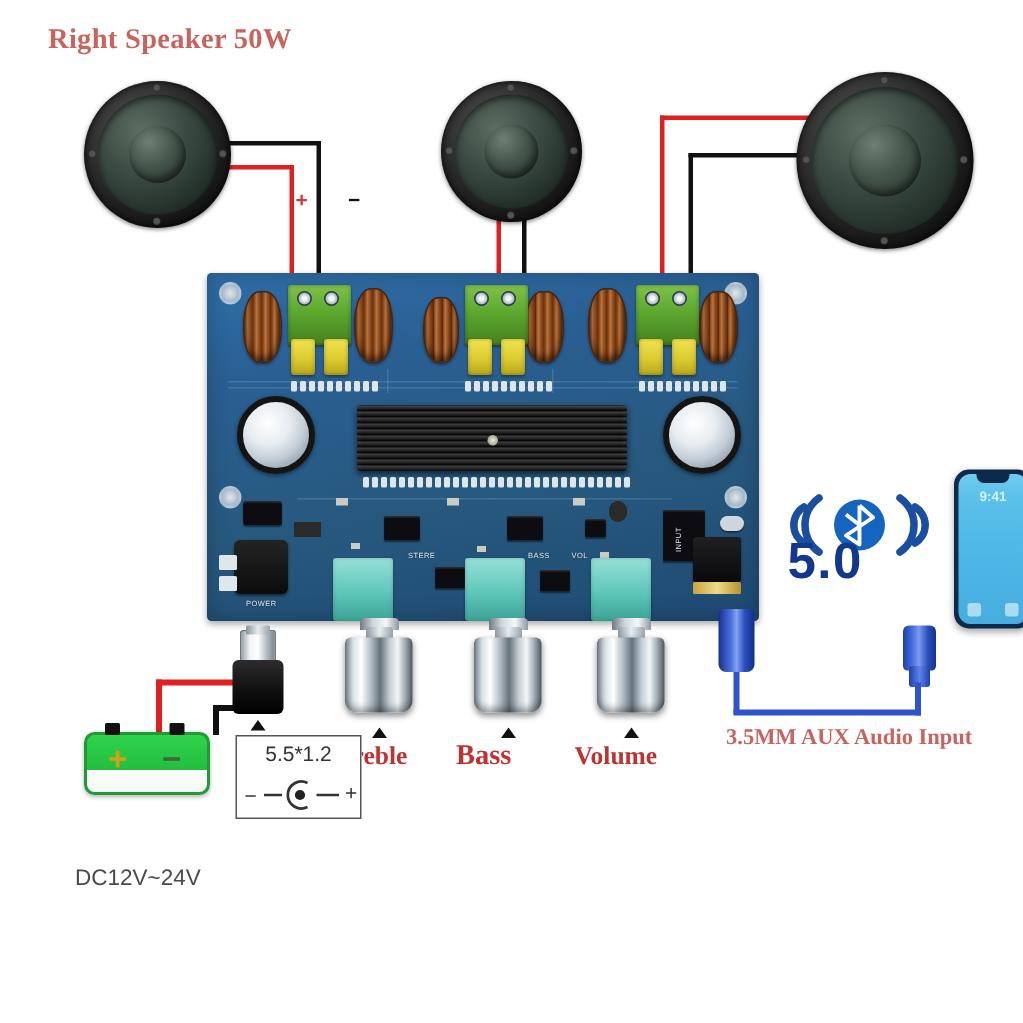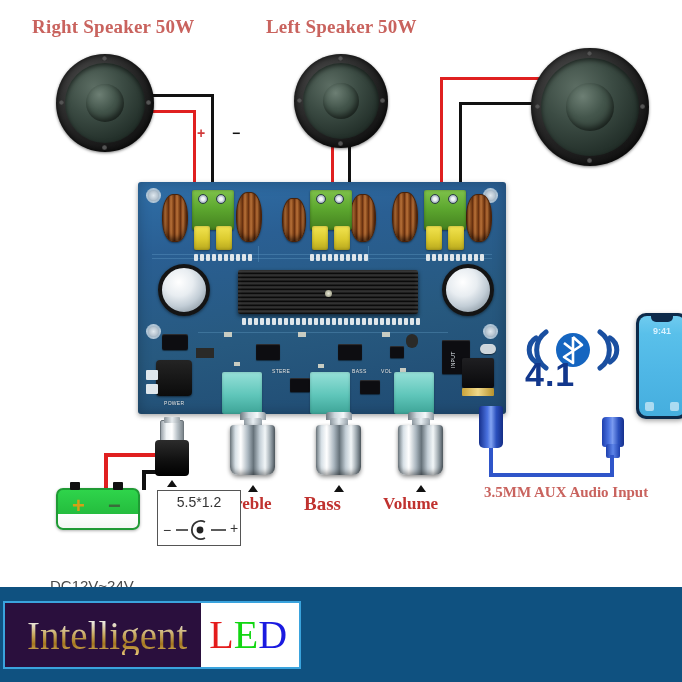--- a/index.html
+++ b/index.html
@@ -299,21 +299,20 @@
   #logo-right .l { color: #e41c1c; }
   #logo-right .e { color: #12d612; }
   #logo-right .d { color: #1a1ae0; }
 </style>
 </head>
 <body>
 
 <div id="root">
 
   <div class="spk-label" style="left:32px; top:16px;">Right Speaker 50W</div>
-  <div class="spk-label" style="left:266px; top:16px;">Left Speaker 50W</div>
 
   <div class="wire blk" style="left:150px; top:94px; width:64px; height:3px;"></div>
   <div class="wire blk" style="left:211px; top:94px; width:3px; height:92px;"></div>
   <div class="wire red" style="left:150px; top:110px; width:46px; height:3px;"></div>
   <div class="wire red" style="left:193px; top:110px; width:3px; height:76px;"></div>
 
   <div class="wire red" style="left:331px; top:130px; width:3px; height:56px;"></div>
   <div class="wire blk" style="left:348px; top:130px; width:3px; height:56px;"></div>
 
   <div class="wire red" style="left:440px; top:77px; width:106px; height:3px;"></div>
@@ -561,46 +560,34 @@
   <svg width="110" height="70" style="position:absolute; left:518px; top:318px;">
     <g fill="none" stroke="#1a4fa0" stroke-width="5" stroke-linecap="round">
       <path d="M28 14 A22 22 0 0 0 28 50"></path>
       <path d="M18 20 A14 14 0 0 0 18 44"></path>
       <path d="M82 14 A22 22 0 0 1 82 50"></path>
       <path d="M92 20 A14 14 0 0 1 92 44"></path>
     </g>
     <circle cx="55" cy="32" r="17" fill="#1565c0"></circle>
     <path d="M55 19 L64 27 L46 39 L55 45 L55 19 M55 32 L46 25" stroke="#ffffff" stroke-width="2.6" fill="none" stroke-linejoin="round"></path>
   </svg>
-  <div id="bt-num" style="left:525px; top:355px;">4.1</div>
+  <div id="bt-num" style="left:525px; top:355px;">5.0</div>
 
   <div id="phone" style="left:588px; top:313px; width:52px; height:106px;">
     <div id="phone-screen">
       <div id="phone-notch"></div>
       <div id="phone-time">9:41</div>
       <div class="phone-ico" style="left:6px;"></div>
       <div class="phone-ico" style="right:6px;"></div>
     </div>
   </div>
 
   <div id="aux-plug" style="left:602px; top:417px; width:22px; height:30px;"></div>
   <div id="aux-plug2" style="left:606px; top:444px; width:14px; height:14px;"></div>
   <div class="aux-cable" style="left:610px; top:455px; width:4px; height:22px;"></div>
   <div class="aux-cable" style="left:489px; top:473px; width:125px; height:4px;"></div>
   <div class="aux-cable" style="left:489px; top:440px; width:4px; height:36px;"></div>
   <div id="aux-plug-board" style="left:479px; top:406px; width:24px; height:42px;"></div>
 
   <div id="aux-text" style="left:484px; top:484px;">3.5MM AUX Audio Input</div>
 
-  <div id="banner">
-    <div id="logo">
-      <div id="logo-left">
-        <span>Intelligent</span>
-      </div>
-      <div id="logo-right">
-        <span class="l">L</span>
-        <span class="e">E</span>
-        <span class="d">D</span>
-      </div>
-    </div>
-  </div>
 
 </div>
 
 </body></html>

